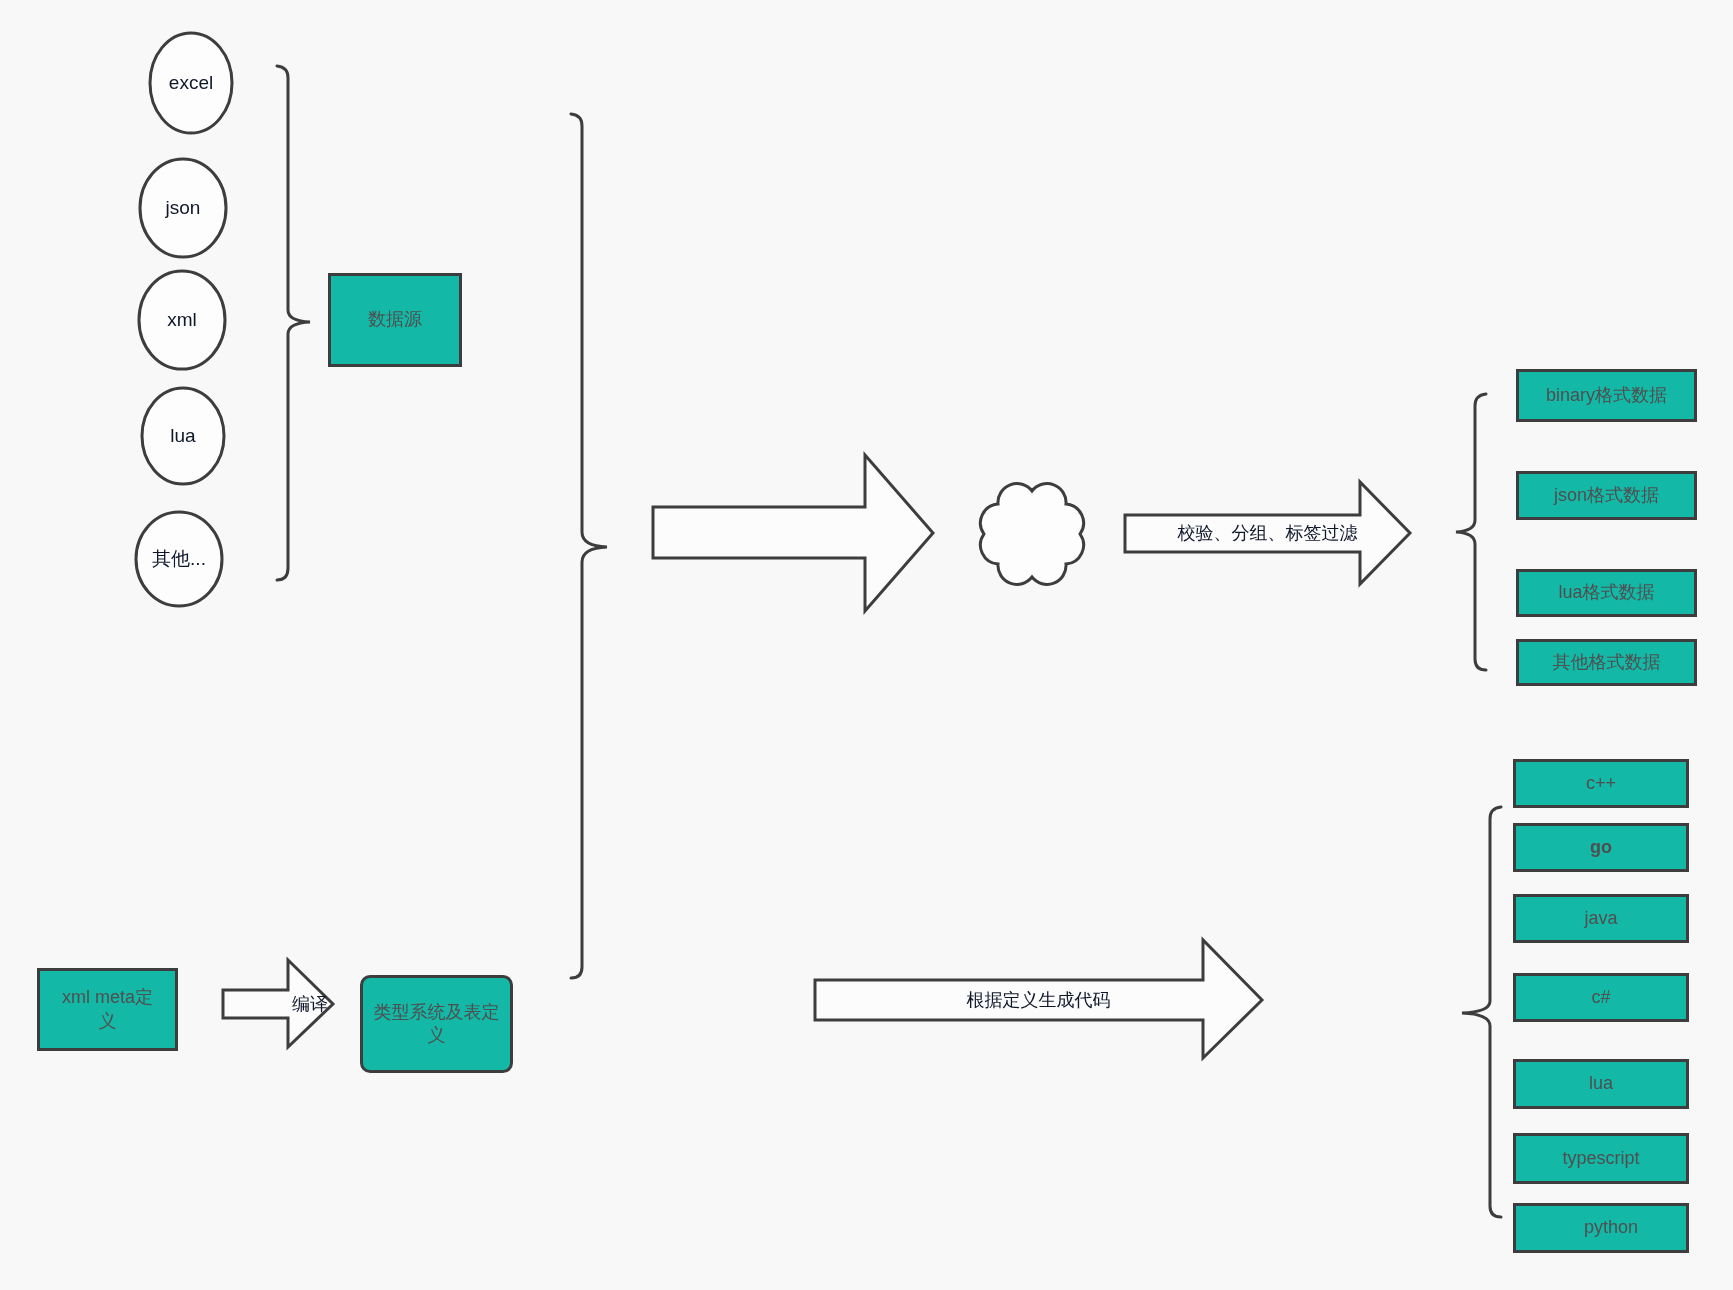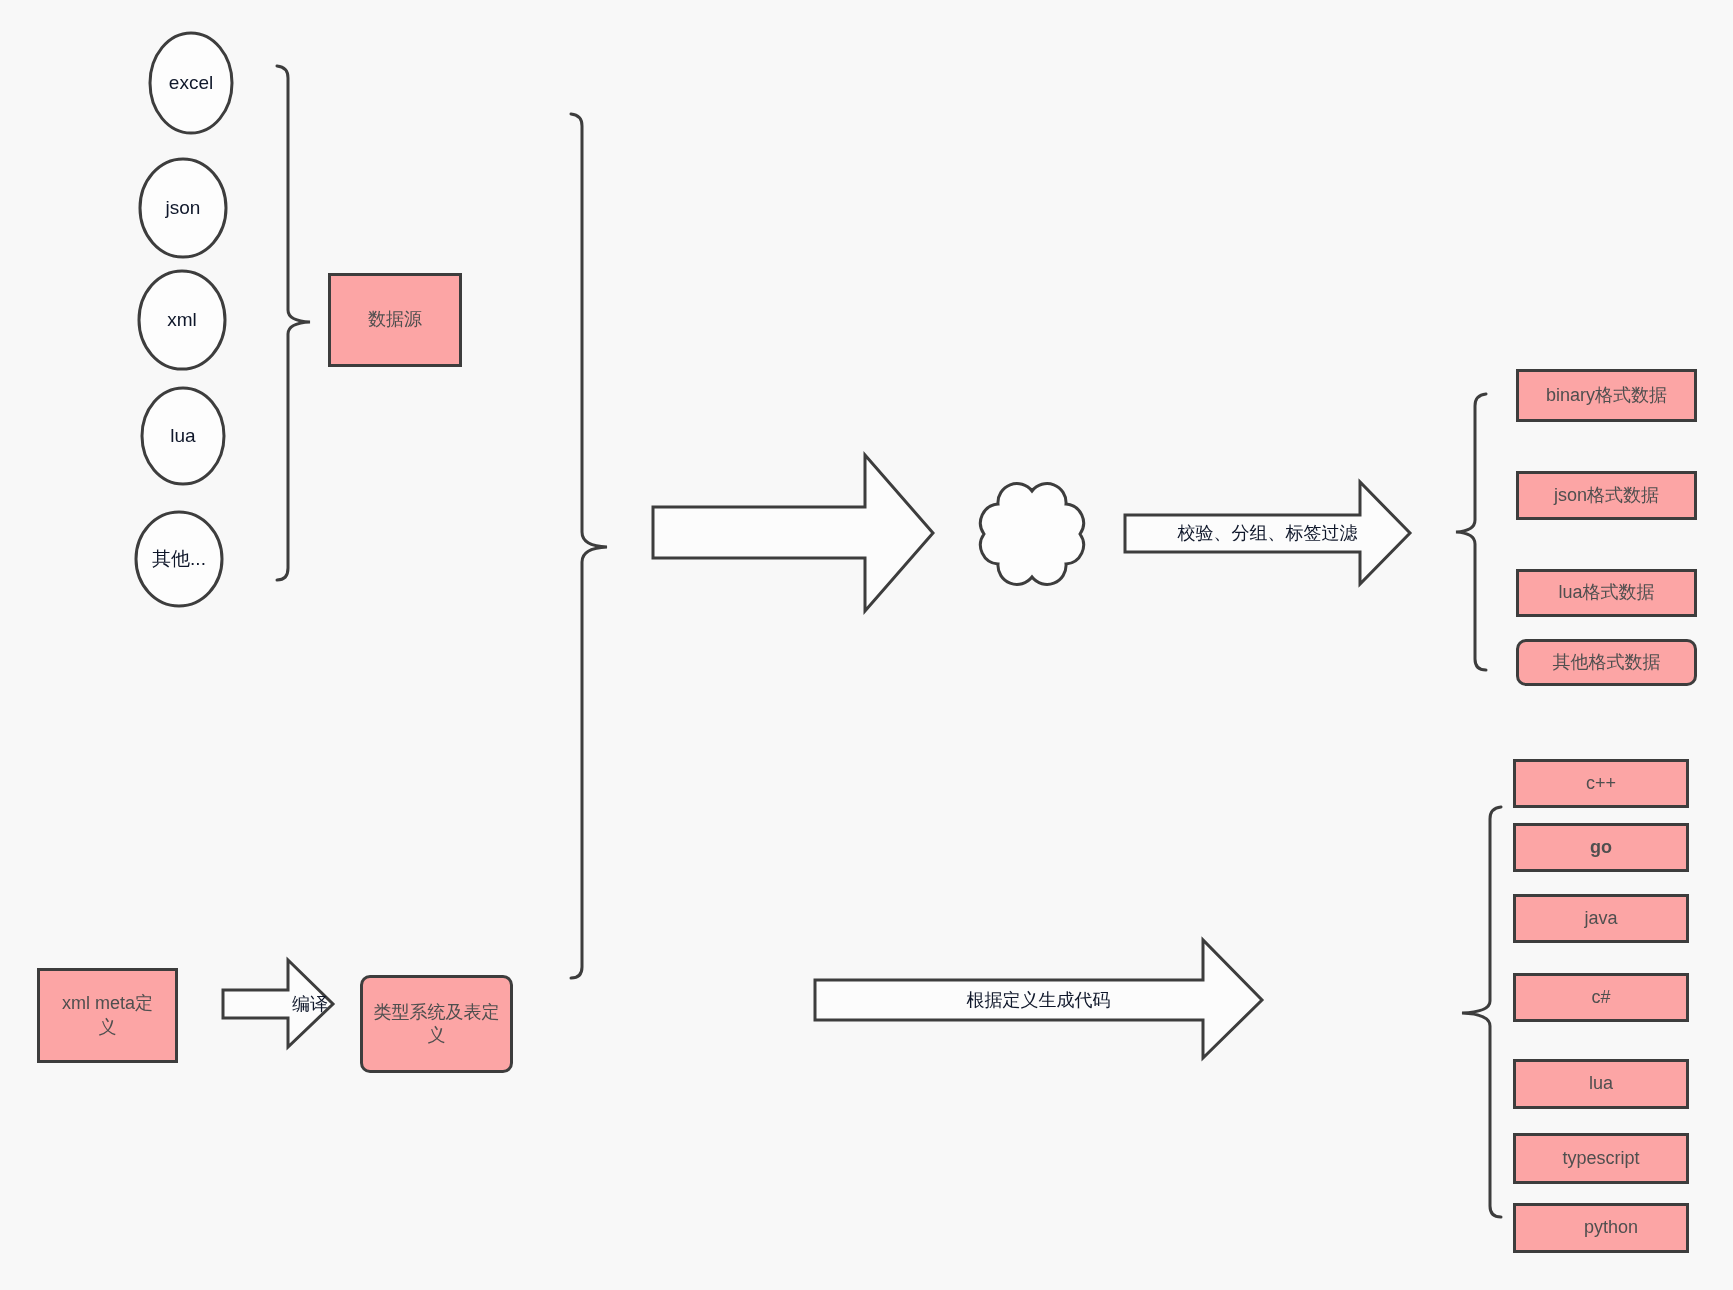--- a/index.html
+++ b/index.html
@@ -2,21 +2,21 @@
 <html><head>
 <meta charset="utf-8">
 <style>
   html,body{margin:0;padding:0;background:#f8f8f8;}
   #stage{position:relative;width:1733px;height:1290px;background:#f8f8f8;overflow:hidden;
          font-family:"Liberation Sans","DejaVu Sans",sans-serif;color:#4f4f4f;}
   #shapes{position:absolute;left:0;top:0;}
   .lbl{position:absolute;display:flex;align-items:center;justify-content:center;
        text-align:left;font-size:19px;color:#0f172a;line-height:1.25;}
   .box{position:absolute;display:flex;align-items:center;justify-content:center;
-       text-align:center;font-size:18px;color:#4f4f4f;background:#fca5a5;
+       text-align:center;font-size:18px;color:#4f4f4f;background:#14b8a6;
        border:3px solid #3d3d3d;box-sizing:border-box;line-height:1.3;}
   .rounded{border-radius:10px;}
   .arrow-lbl{font-size:18px;}
   .small{font-size:18px;}
 </style>
 </head>
 <body>
 
 <div id="stage">
 
@@ -55,23 +55,23 @@
 
   <div class="box" style="left:328px;top:273px;width:134px;height:94px;">数据源</div>
 
   <div class="lbl arrow-lbl" style="left:1125px;top:515px;width:285px;height:37px;">校验、分组、标签过滤</div>
   <div class="lbl arrow-lbl" style="left:223px;top:977px;width:110px;height:55px;margin-left:32px;">编译</div>
   <div class="lbl arrow-lbl" style="left:815px;top:980px;width:447px;height:40px;">根据定义生成代码</div>
 
   <div class="box" style="left:1516px;top:369px;width:181px;height:53px;">binary格式数据</div>
   <div class="box" style="left:1516px;top:471px;width:181px;height:49px;">json格式数据</div>
   <div class="box" style="left:1516px;top:569px;width:181px;height:48px;">lua格式数据</div>
-  <div class="box" style="left:1516px;top:639px;width:181px;height:47px;border-radius:10px;">其他格式数据</div>
+  <div class="box" style="left:1516px;top:639px;width:181px;height:47px;">其他格式数据</div>
 
-  <div class="box" style="left:37px;top:968px;width:141px;height:95px;padding:0 14px;">xml meta定义</div>
+  <div class="box" style="left:37px;top:968px;width:141px;height:83px;padding:0 14px;">xml meta定义</div>
   <div class="box rounded" style="left:360px;top:947px;width:153px;height:98px;padding:0 10px;margin-top:28px;">类型系统及表定义</div>
 
   <div class="box" style="left:1513px;top:759px;width:176px;height:49px;">c++</div>
   <div class="box" style="left:1513px;top:823px;width:176px;height:49px;font-weight:bold;">go</div>
   <div class="box" style="left:1513px;top:894px;width:176px;height:49px;">java</div>
   <div class="box" style="left:1513px;top:973px;width:176px;height:49px;">c#</div>
   <div class="box" style="left:1513px;top:1059px;width:176px;height:50px;">lua</div>
   <div class="box" style="left:1513px;top:1133px;width:176px;height:51px;">typescript</div>
   <div class="box" style="left:1513px;top:1203px;width:176px;height:50px;padding-left:20px;">python</div>
 

